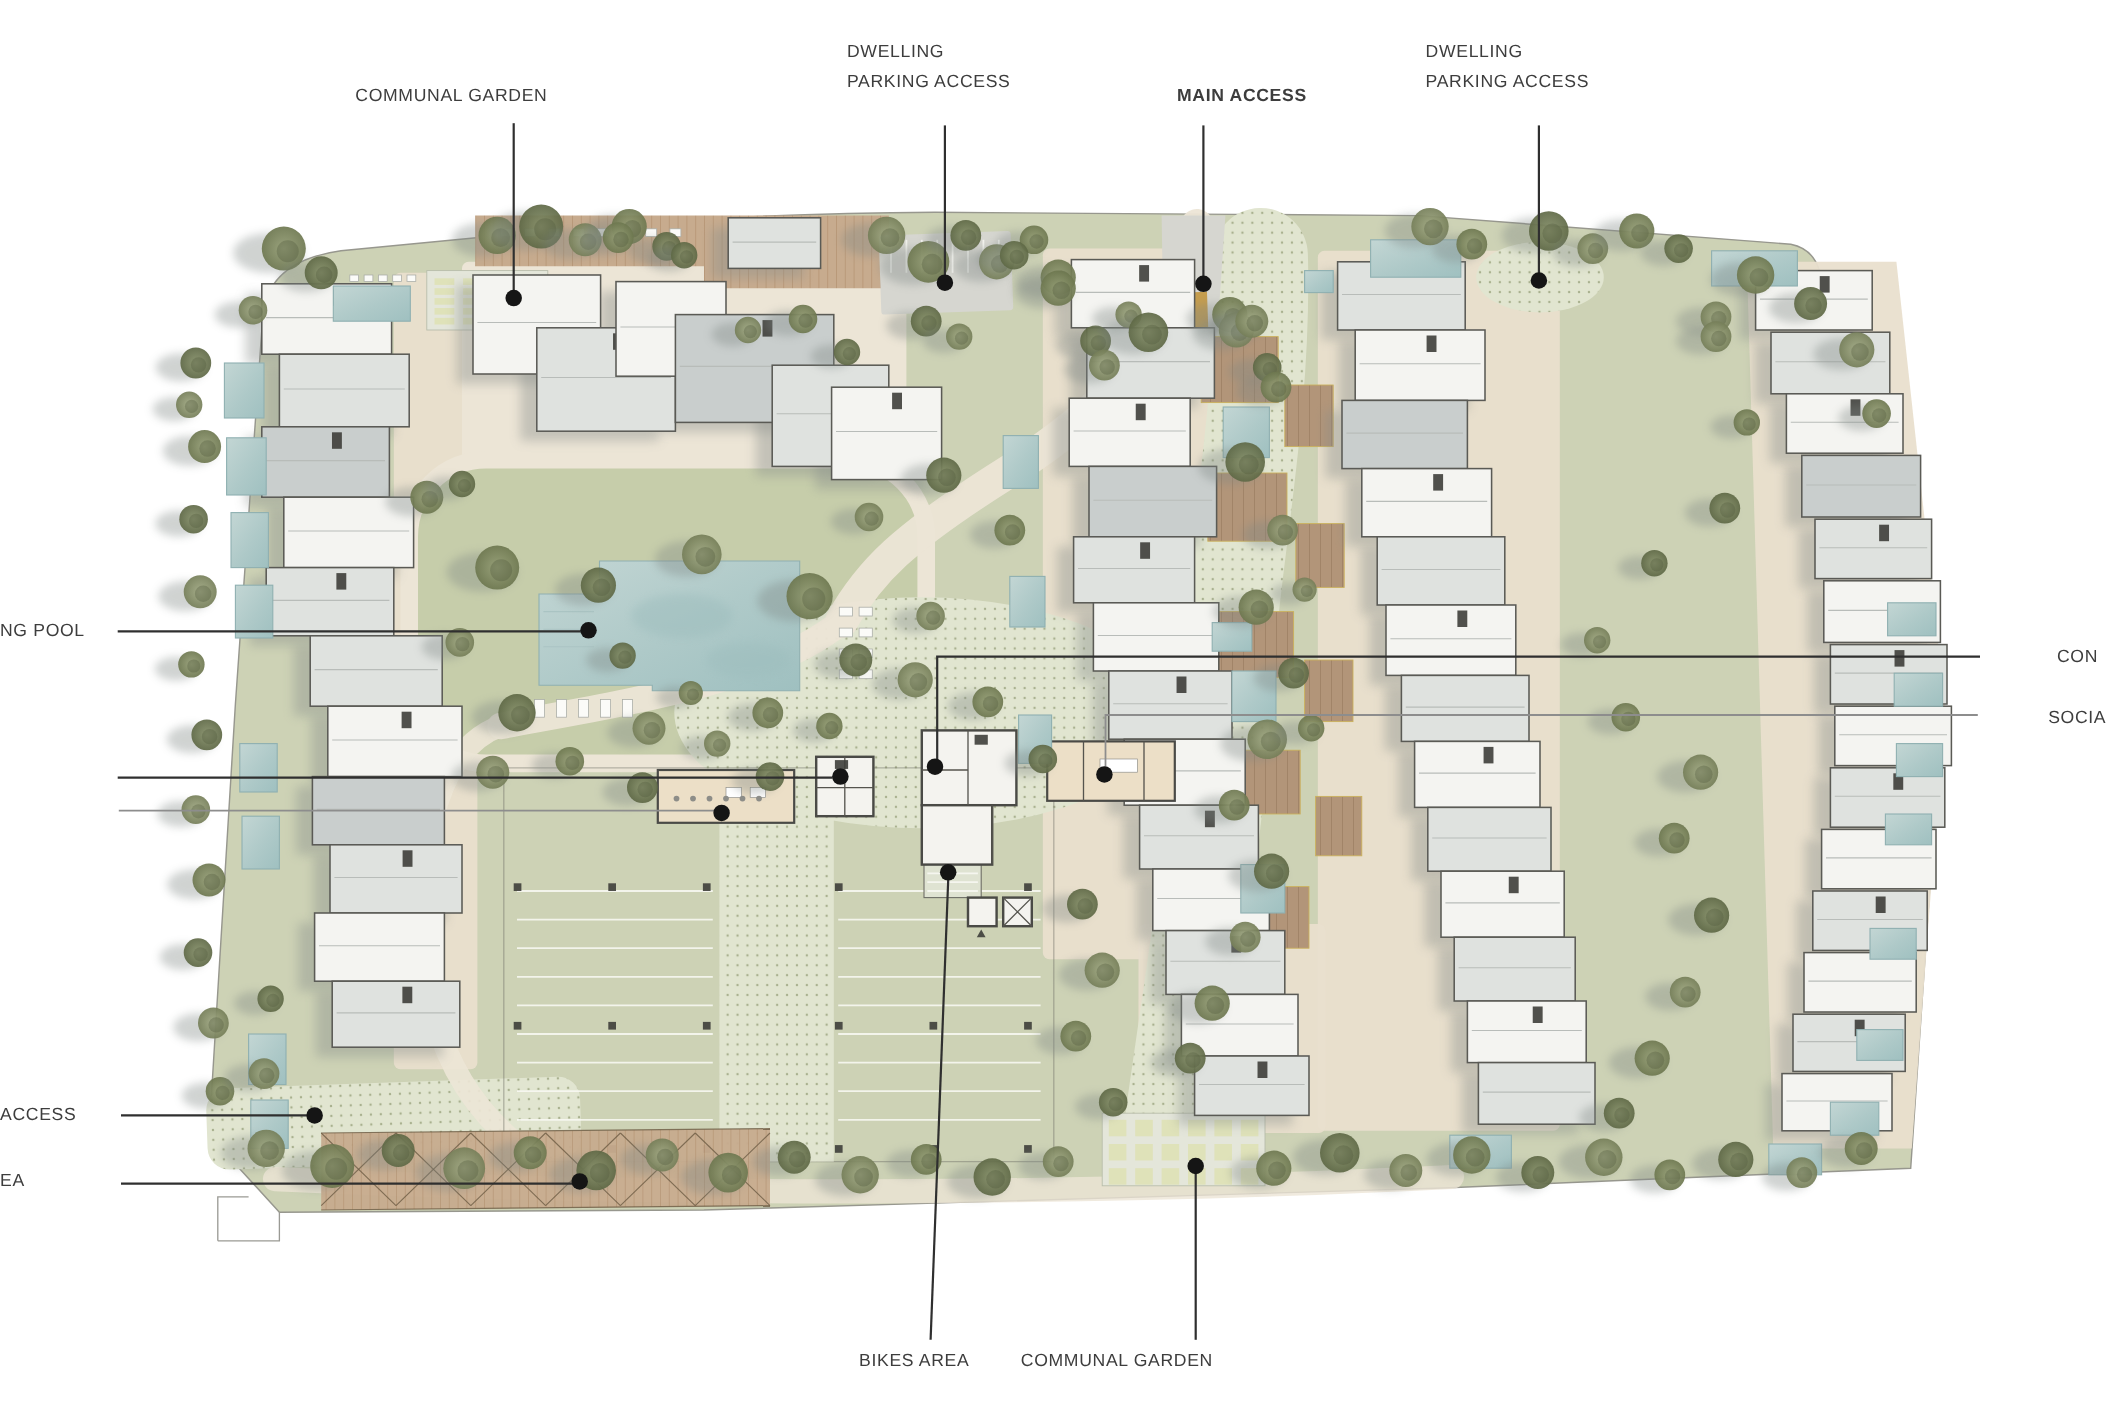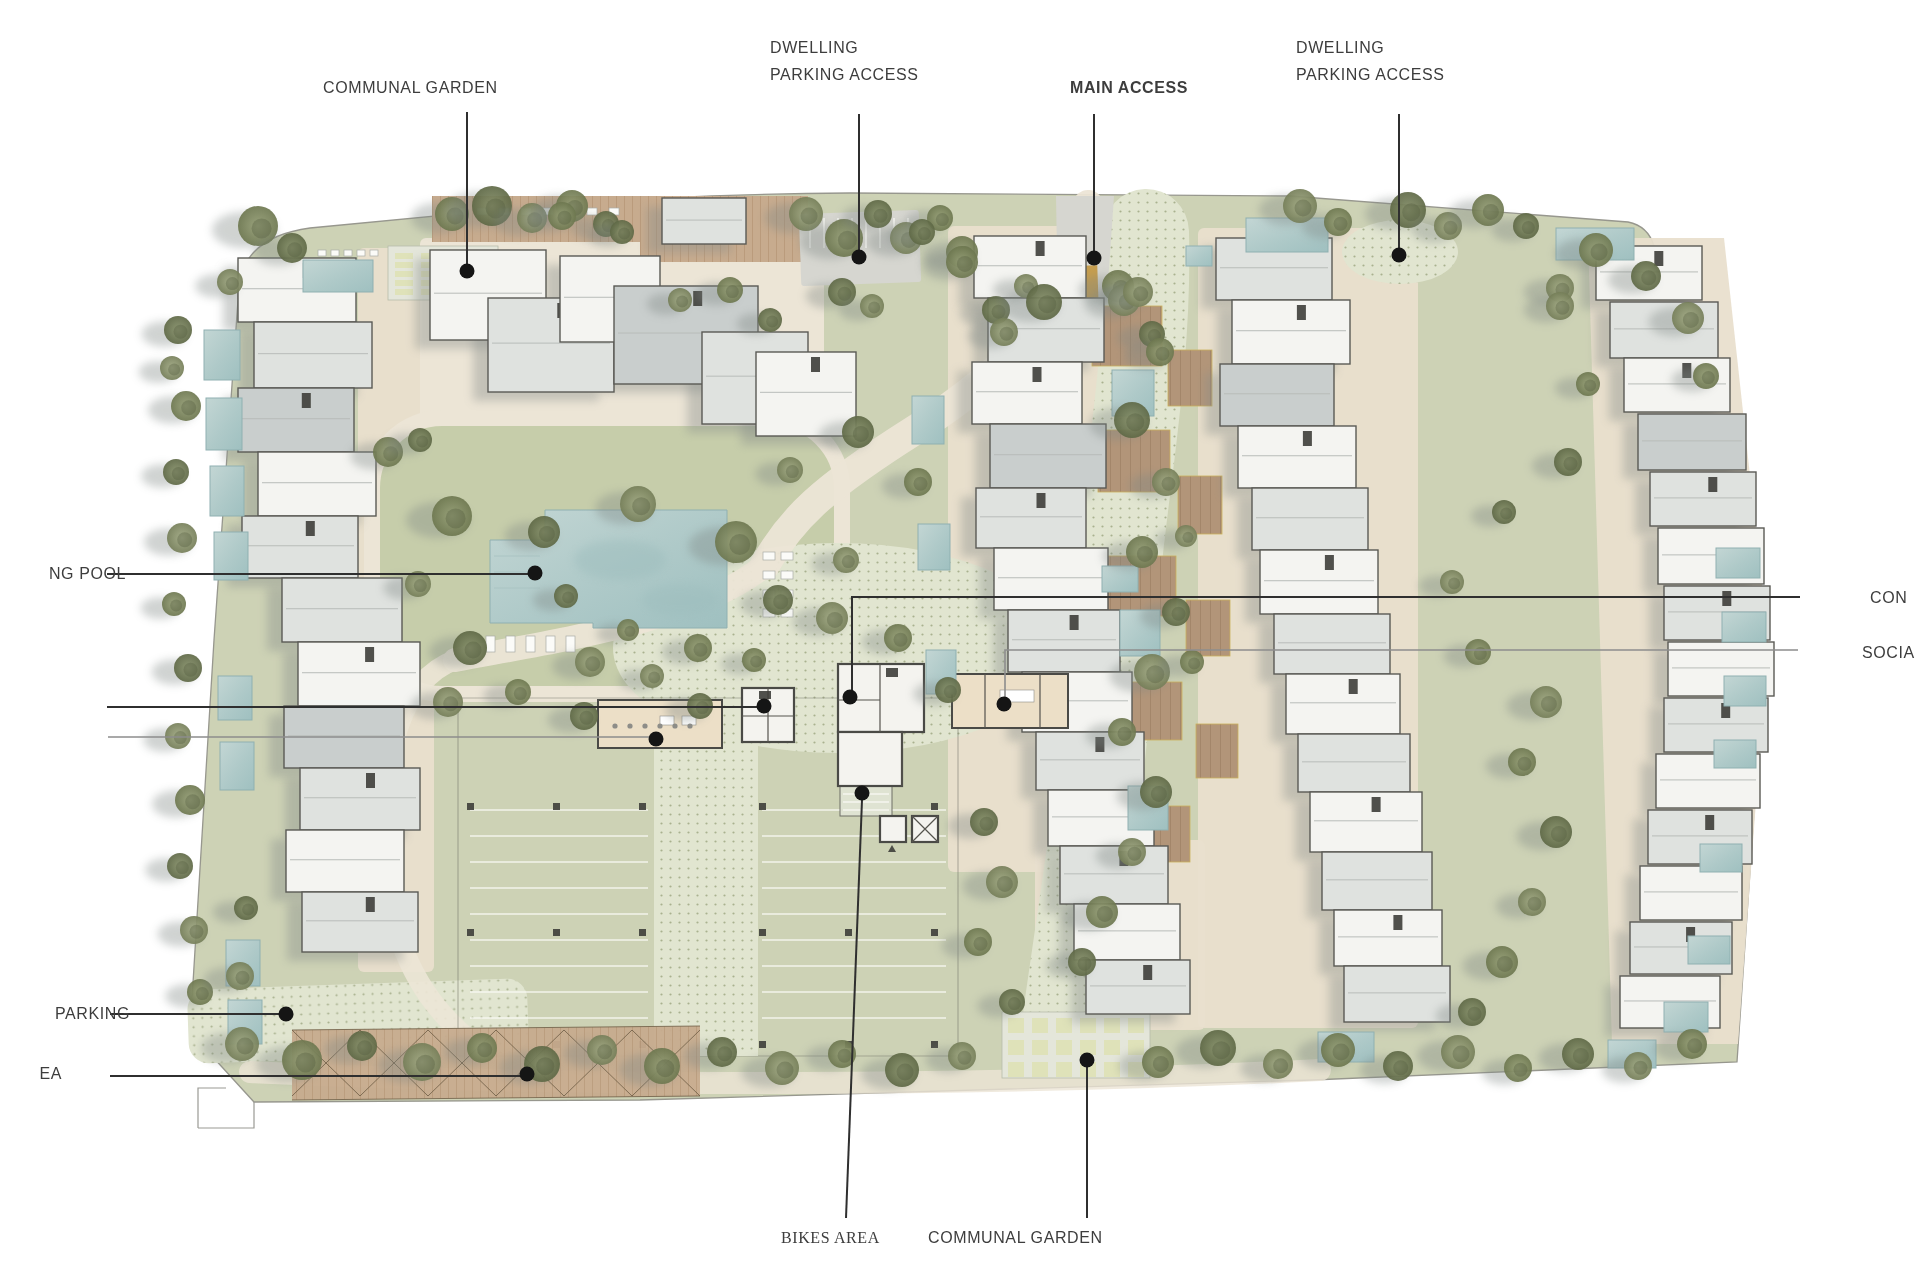--- a/index.html
+++ b/index.html
@@ -1,21 +1,21 @@
 <!DOCTYPE html>
 <html style="--label-text: #3d3d3d; --leader-dark: #2f2f2f; --leader-light: #8d8d8d; --site-green: #cdd2b5; --lawn-green: #c6cdaa; --path-cream: #ece5d6; --terrace-beige: #e9dfcd; --textured-path: #e1e5d0; --pool-blue: #b5cecd; --roof-white: #f4f4f1; --roof-light: #dfe2df; --roof-dark: #c9cecd; --roof-outline: #5a5a55; --wood-deck: #c8ac90; --terrace-brown: #ab9077; --access-ochre: #c59d4e; --shadow-gray: #878d8a;"><head>
 <meta charset="utf-8">
 <style>
   html,body{margin:0;padding:0;background:#fff;}
   .stage{position:relative;width:1920px;height:1280px;background:#ffffff;overflow:hidden;
          font-family:"Liberation Sans",sans-serif;}
   .plan-svg{position:absolute;left:0;top:0;width:1920px;height:1280px;}
   .callout{position:absolute;color:var(--label-text);font-size:16px;line-height:27px;
            letter-spacing:0.6px;white-space:pre-line;}
-  .align-right{text-align:right;padding-left:28px;}
+  .align-right{text-align:left;}
   
   .boundary{fill:var(--site-green);stroke:#97978e;stroke-width:1.3;}
   .lawn{fill:var(--lawn-green);}
   .plinth{fill:var(--terrace-beige);opacity:.95;}
   .cream{fill:var(--path-cream);}
   .cream-stroke{stroke:var(--path-cream);fill:none;stroke-linecap:round;}
   .tex{fill:var(--textured-path);}
   .tex-stroke{stroke:var(--textured-path);fill:none;stroke-linecap:round;}
   .dots{fill:url(#dotsP);}
   .dots-stroke{stroke:url(#dotsP);fill:none;stroke-linecap:round;}
@@ -1030,17 +1030,17 @@
 
   <div class="callout" style="left:323px;top:74px;">COMMUNAL GARDEN</div>
   <div class="callout" style="left:770px;top:34px;">DWELLING
 PARKING ACCESS</div>
   <div class="callout" style="left:1070px;top:74px;font-weight:bold;">MAIN ACCESS</div>
   <div class="callout" style="left:1296px;top:34px;">DWELLING
 PARKING ACCESS</div>
   <div class="callout align-right" style="left:0px;top:560px;width:98px;">NG POOL</div>
   <div class="callout" style="left:1870px;top:584px;">CON</div>
   <div class="callout" style="left:1862px;top:639px;">SOCIA</div>
-  <div class="callout align-right" style="left:0px;top:1000px;width:102px;">PARKING</div>
+  <div class="callout align-right" style="left:0px;top:1000px;width:102px;">ACCESS</div>
   <div class="callout align-right" style="left:0px;top:1060px;width:34px;">EA</div>
-  <div class="callout" style="left:781px;top:1224px;font-family:Liberation Serif, serif;">BIKES AREA</div>
+  <div class="callout" style="left:781px;top:1224px;">BIKES AREA</div>
   <div class="callout" style="left:928px;top:1224px;">COMMUNAL GARDEN</div>
 </div>
 
 </body></html>

